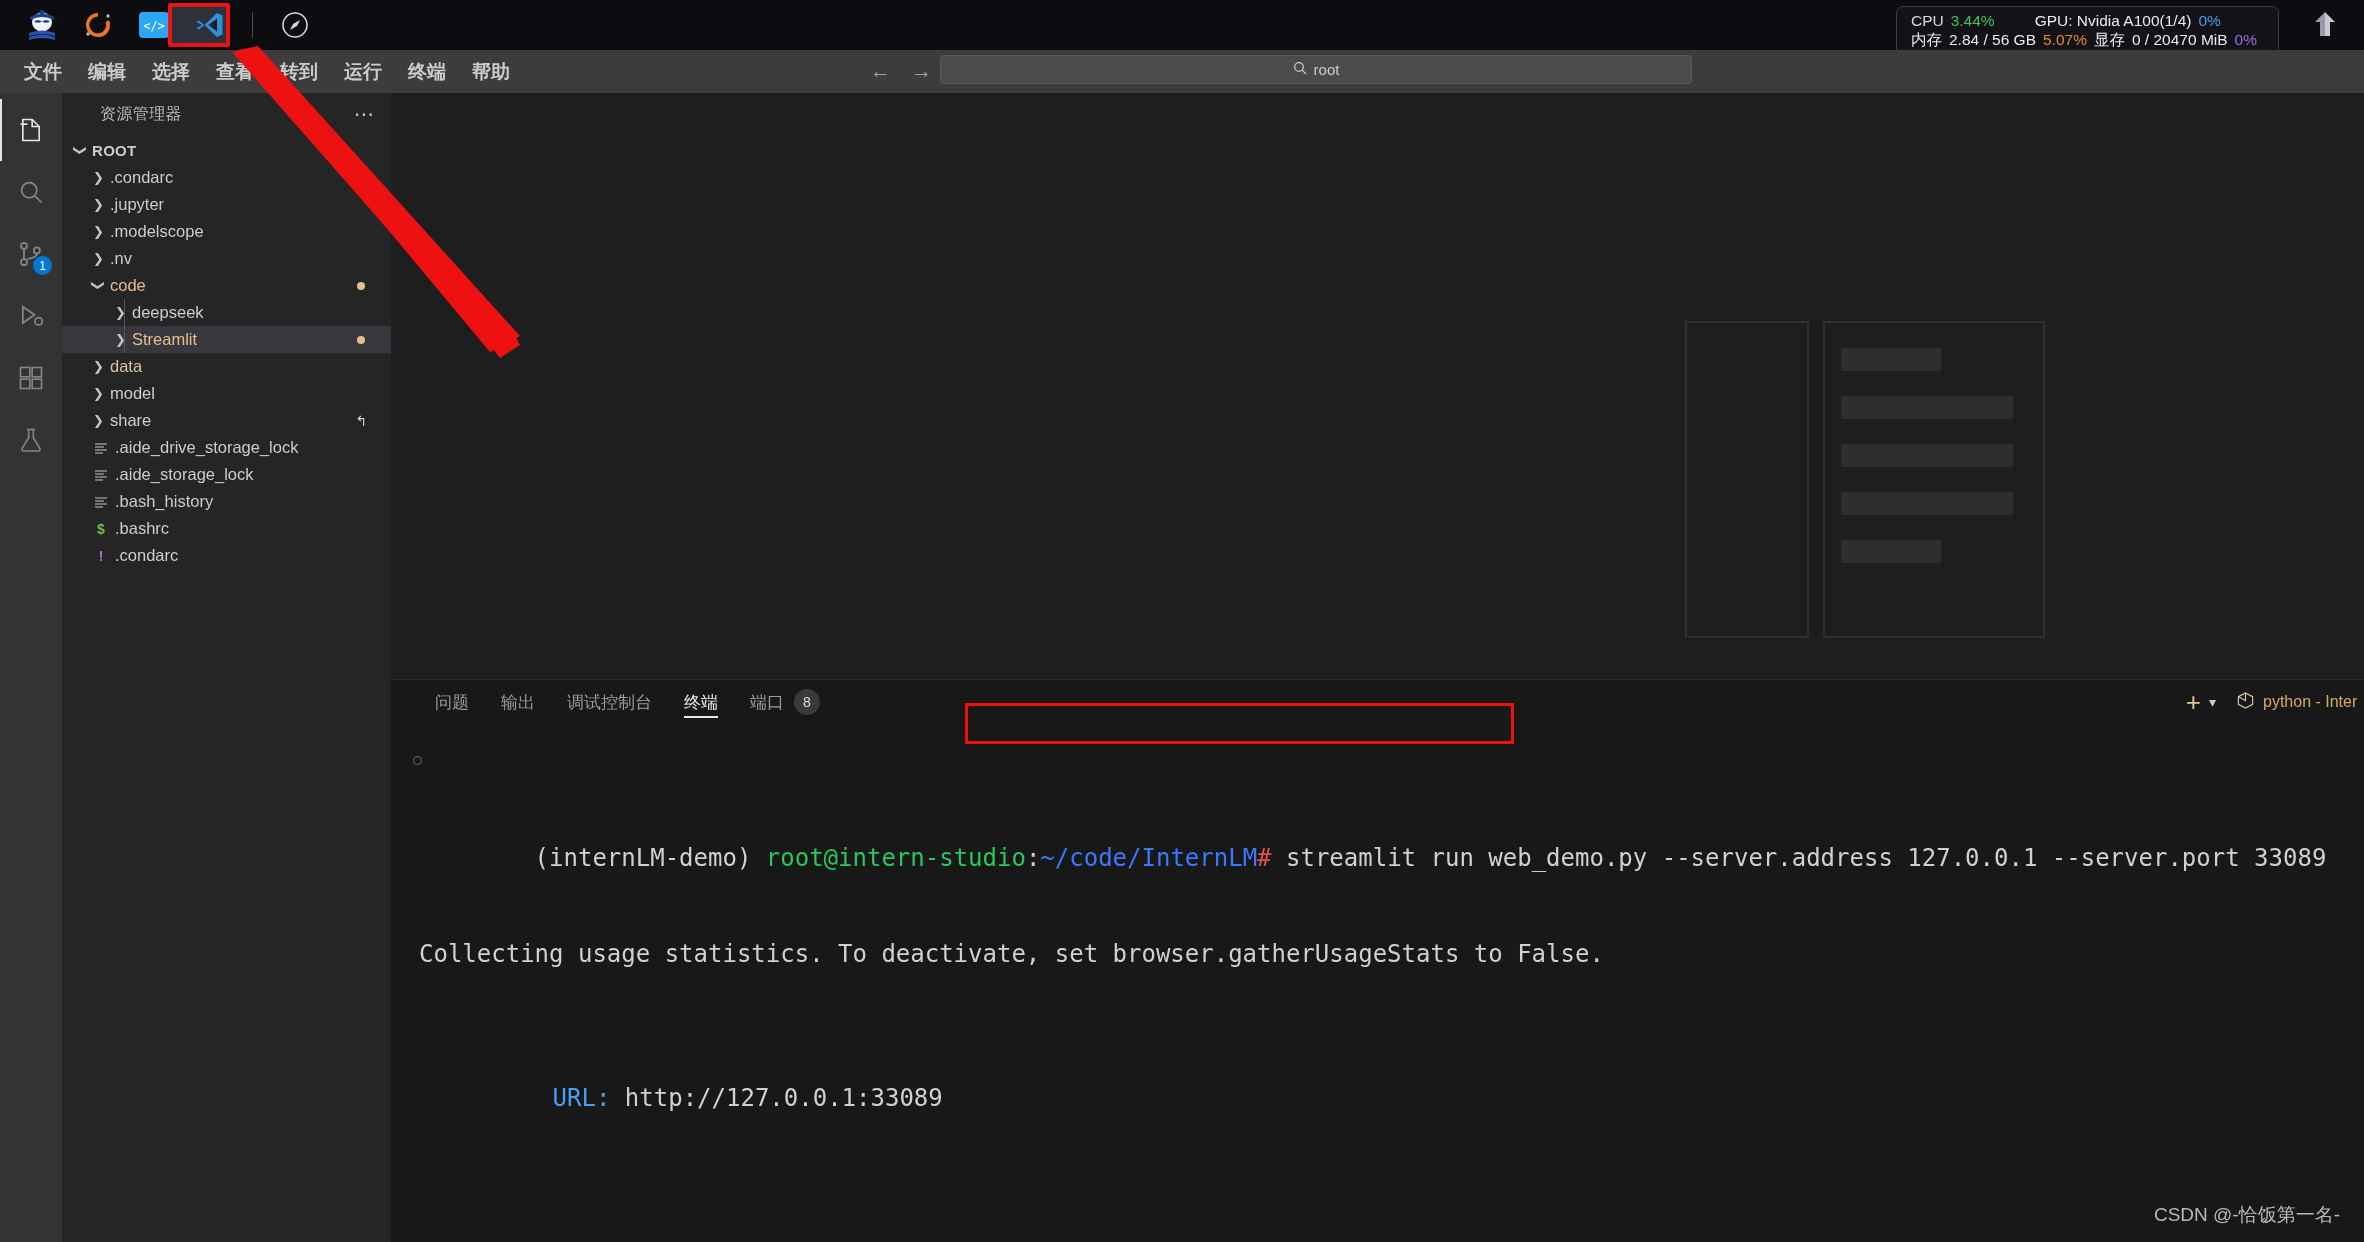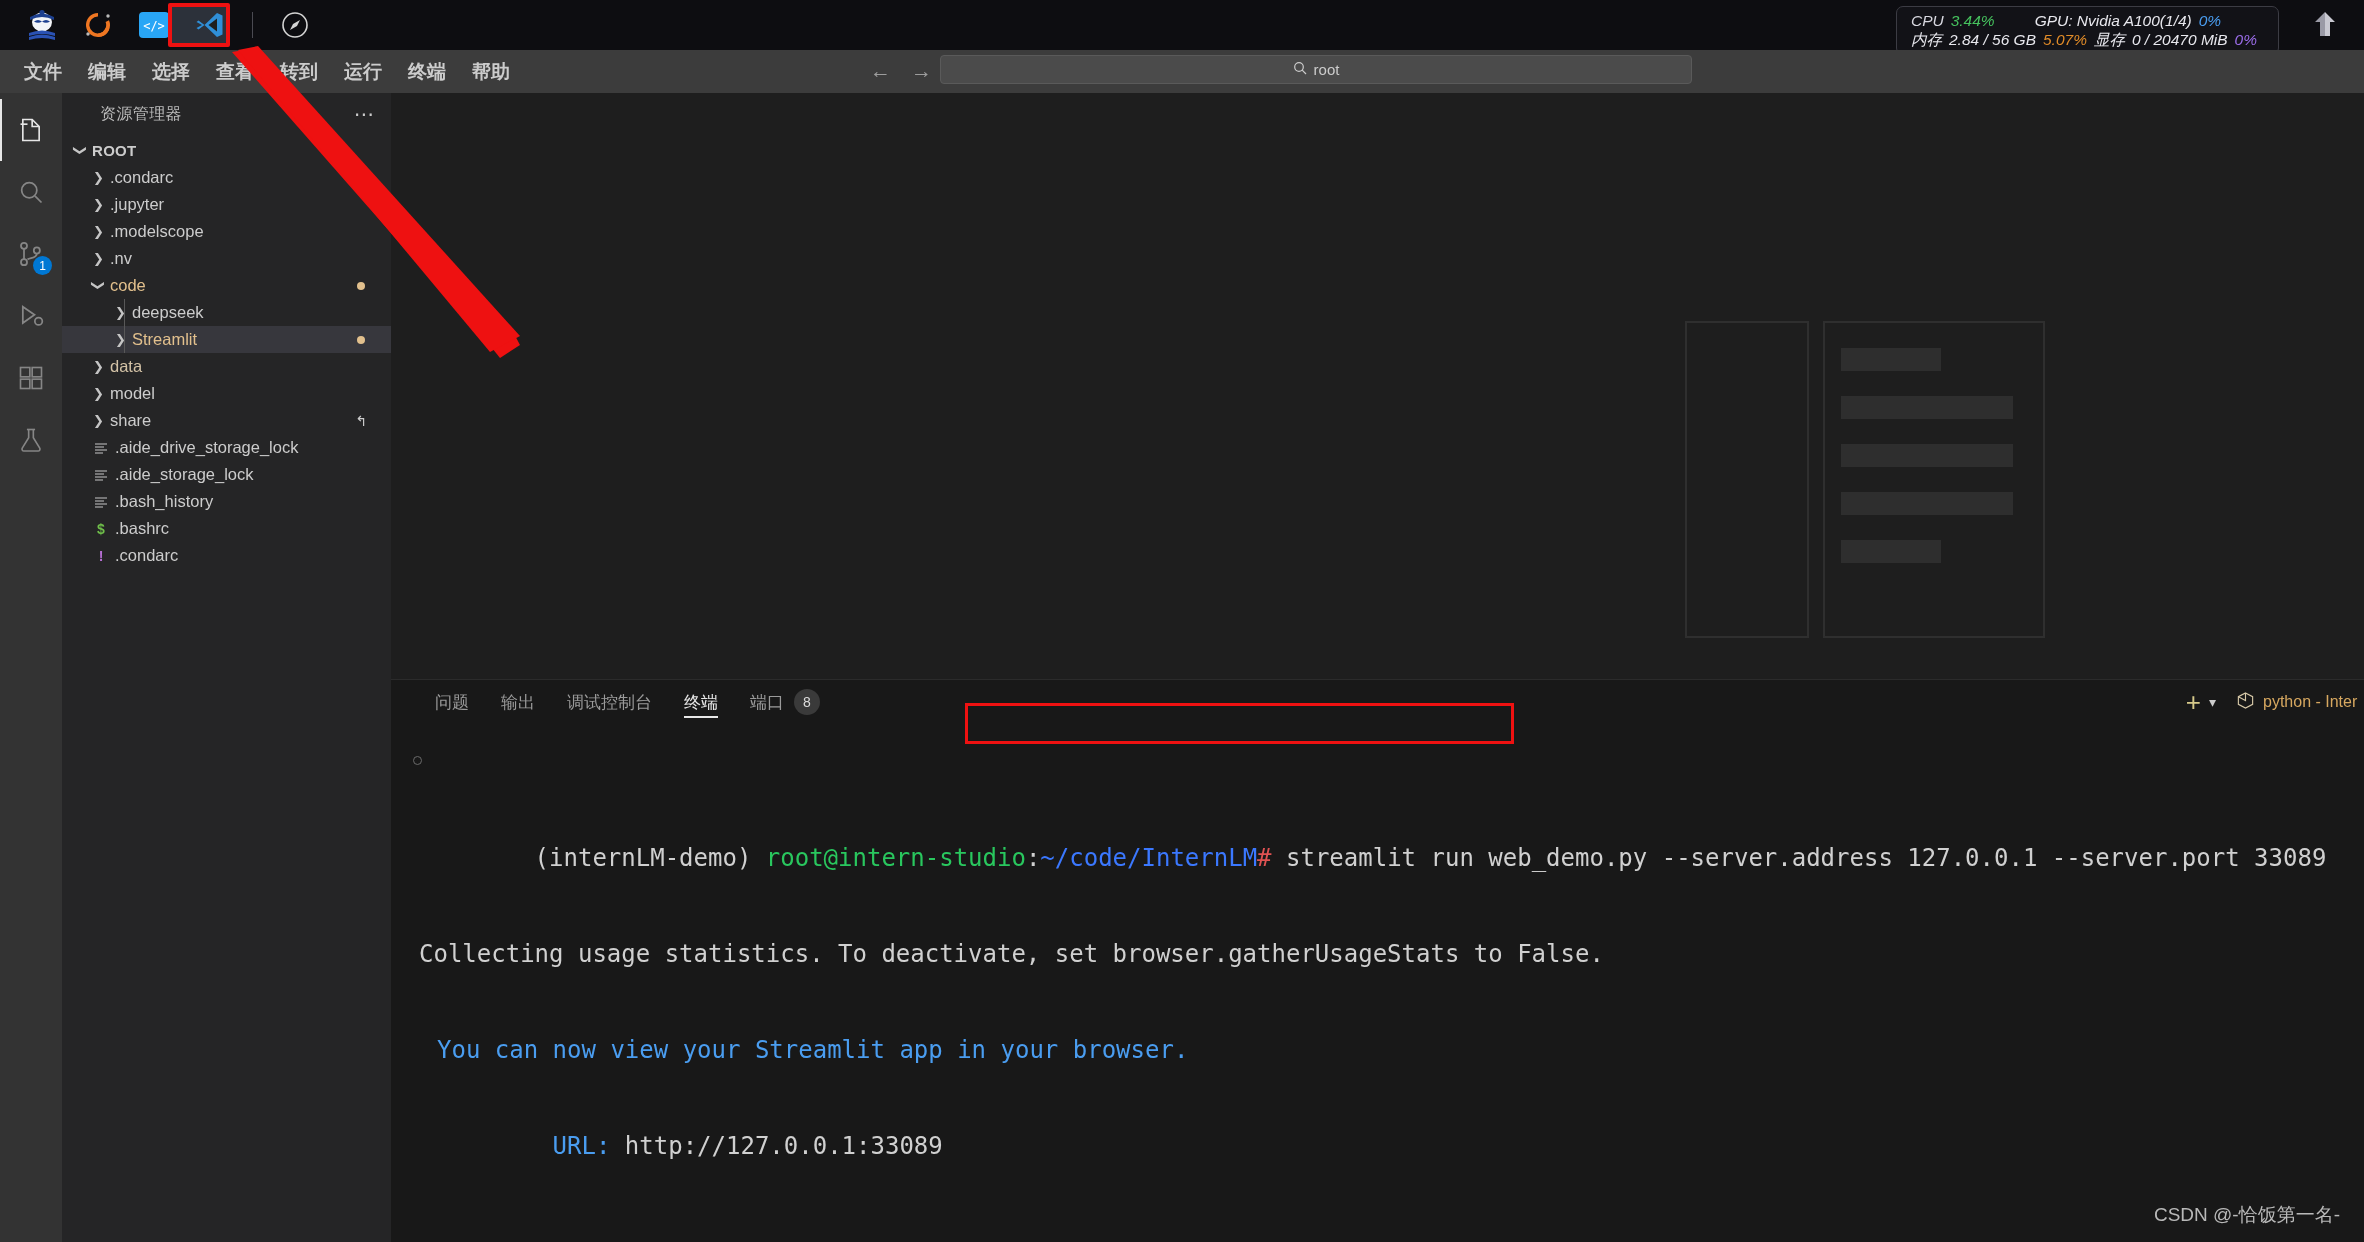--- a/index.html
+++ b/index.html
@@ -32,21 +32,20 @@
     position: absolute; left: 172px; top: 7px; width: 54px; height: 36px;
     background: #2c313a; z-index: 1;
   }
 
   .sys-stats {
     position: absolute; right: 85px; top: 6px;
     border: 1px solid #3c3c44; border-radius: 7px;
     padding: 5px 14px 6px 14px;
     display: flex; flex-direction: column; gap: 2px;
     background: #121217;
-    font-style: italic;
   }
   .sys-row { display: flex; align-items: baseline; white-space: nowrap;
     font-size: 15.5px; line-height: 17px; color: #e8e8ee; }
   .sys-row span { margin-right: 7px; }
   .sys-row .gap { width: 26px; display:inline-block; }
   .c-cpu-label { color:#d8d8e0; }
   .c-green { color:#46c25e; }
   .c-blue  { color:#4a9df0; }
   .c-orange{ color:#e08b28; }
   .c-purple{ color:#9a6ce8; }
@@ -529,21 +528,20 @@
     </div>
 
     <div class="term">
       <div class="tline">
         <span class="t-marker"></span>
         <span style="padding-left:14px"></span><span class="t-white">(internLM-demo)</span><span> </span><span class="t-green">root@intern-studio</span><span class="t-white">:</span><span class="t-blue">~/code/InternLM</span><span class="t-red"># </span><span class="t-white">streamlit run web_demo.py --server.address 127.0.0.1 --server.port 33089</span>
       </div>
 
       <div class="tline t-white" style="padding-left:14px">Collecting usage statistics. To deactivate, set browser.gatherUsageStats to False.</div>
       <div class="tline" style="height:48px"></div>
-      <div class="tline t-blue2" style="padding-left:32px">You can now view your Streamlit app in your browser.</div>
       <div class="tline" style="padding-left:32px">
         <span class="t-blue2">URL:</span><span> </span><span class="t-white">http://127.0.0.1:33089</span>
       </div>
       <div class="tline" style="padding-left:14px">
         
       </div>
     </div>
   </div>
 
   <div class="cmd-highlight"></div>

